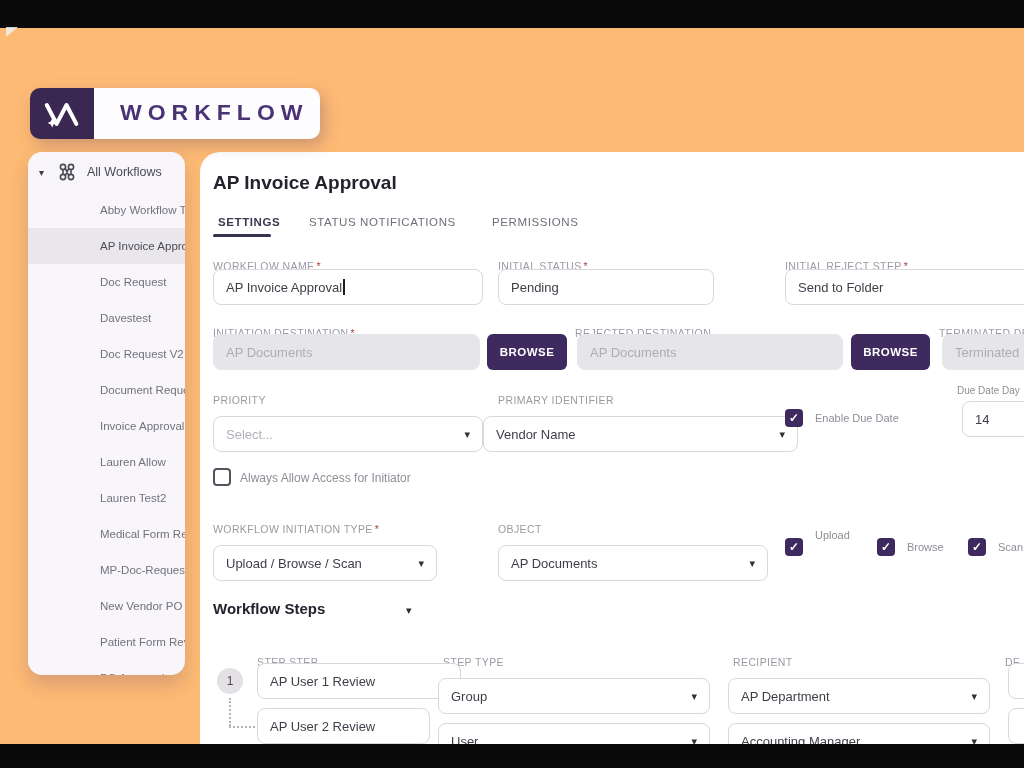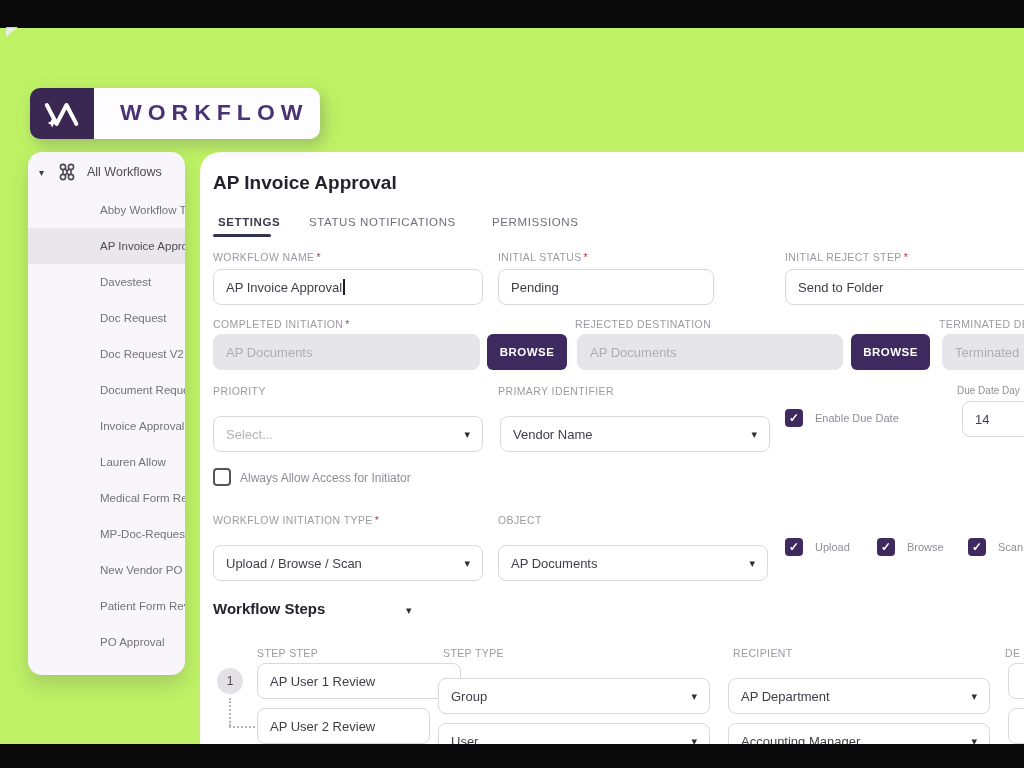--- a/index.html
+++ b/index.html
@@ -1,18 +1,18 @@
 <!DOCTYPE html>
 <html><head>
 <meta charset="utf-8">
 <style>
   * { margin:0; padding:0; box-sizing:border-box; }
   html,body { width:1024px; height:768px; overflow:hidden; }
   body { font-family:"Liberation Sans", sans-serif; background:#dcd5ea; position:relative; }
-  .page { position:absolute; inset:0; width:1024px; height:768px; overflow:hidden; background:#bef264;text-decoration:underline; }
+  .page { position:absolute; inset:0; width:1024px; height:768px; overflow:hidden; background:#fdba74;text-decoration:underline; }
 
   .bar { position:absolute; left:0; width:1024px; background:#0a0a0a; z-index:40; }
   .bar.top { top:0; height:28px; }
   .bar.bottom { top:744px; height:24px; }
   .wedge { position:absolute; left:6px; top:27px; width:0; height:0; z-index:41;
            border-left:12px solid #f1eff6; border-bottom:10px solid transparent; opacity:.85; }
 
   
   .logo { position:absolute; left:30px; top:88px; height:51px; display:flex; z-index:5;
           filter:drop-shadow(4px 6px 8px rgba(60,40,100,.25)); }
@@ -37,21 +37,21 @@
   
   .main { position:absolute; left:200px; top:152px; width:824px; height:616px;
           background:#ffffff; border-top-left-radius:20px; z-index:4; }
   .abs { position:absolute; }
   .title { left:13px; top:20px; font-size:19px; font-weight:bold; color:#23232e; }
 
   .tab { top:64px; font-size:11.5px; letter-spacing:.6px; color:#6f6e78; cursor:pointer; }
   .tab.active { color:#3a3950; font-weight:bold; }
   .tab-underline { left:13px; top:82px; width:58px; height:3px; background:#35344e; border-radius:2px; }
 
-  .label { font-size:10.5px; letter-spacing:.4px; color:#9b9aa3; white-space:nowrap; }
+  .label { font-size:10.5px; letter-spacing:.4px; color:#9b9aa3; white-space:nowrap;margin-top:9px; }
   .req { color:#a94438; margin-left:2px; }
   .small-label { font-size:11px; color:#8f8e97; white-space:nowrap; }
 
   .field { height:36px; background:#fff; border:1px solid #d9d8de; border-radius:8px;
            display:flex; align-items:center; padding:0 12px; font-size:13px; color:#3f3e48;
            white-space:nowrap; overflow:hidden; }
   .field.disabled { background:#e6e5e9; border-color:#e6e5e9; color:#aeadb5; }
   .field .ph { color:#b3b2ba; }
   .select { justify-content:space-between; cursor:pointer;margin-top:15px; }
   .chev { font-size:11px; color:#2e2d38; margin-left:8px; }
@@ -100,26 +100,27 @@
         <circle cx="8" cy="7" r="2.6"></circle>
           <circle cx="16" cy="7" r="2.6"></circle>
         <circle cx="8" cy="17" r="2.6"></circle>
           <circle cx="16" cy="17" r="2.6"></circle>
         <path d="M8 9.6 L8 14.4 M16 9.6 L16 14.4 M10.3 8.4 L13.8 15.6 M13.8 8.4 L10.3 15.6"></path>
       </svg>
       <span>All Workflows</span>
     </div>
     <div class="sb-item">Abby Workflow Test</div>
     <div class="sb-item selected">AP Invoice Approval</div>
+    <div class="sb-item">Doc Request</div>
     <div class="sb-item">Davestest</div>
-    <div class="sb-item">Doc Request</div>
     <div class="sb-item">Doc Request V2</div>
     <div class="sb-item">Document Request</div>
     <div class="sb-item">Invoice Approval</div>
     <div class="sb-item">Lauren Allow</div>
+    <div class="sb-item">Lauren Test2</div>
     <div class="sb-item">Medical Form Redaction</div>
     <div class="sb-item">MP-Doc-Request</div>
     <div class="sb-item">New Vendor PO Workflow</div>
     <div class="sb-item">Patient Form Review</div>
     <div class="sb-item">PO Approval</div>
   </div>
 
   <div class="main">
     <div class="abs title">AP Invoice Approval</div>
 
@@ -137,21 +138,21 @@
     <div class="abs label" style="left:298px; top:99px;text-align:right;"><span>INITIAL STATUS</span><span class="req">*</span></div>
     <div class="abs field" style="left:298px; top:117px; width:216px;">
         <span>Pending</span>
       </div>
 
     <div class="abs label" style="left:585px; top:99px;"><span>INITIAL REJECT STEP</span><span class="req">*</span></div>
     <div class="abs field" style="left:585px; top:117px; width:280px;">
         <span>Send to Folder</span>
       </div>
 
-    <div class="abs label" style="left:13px; top:166px;"><span>COMPLETED INITIATION</span><span class="req">*</span></div>
+    <div class="abs label" style="left:13px; top:166px;"><span>INITIATION DESTINATION</span><span class="req">*</span></div>
     <div class="abs field disabled" style="left:13px; top:182px; width:267px;">
         <span>AP Documents</span>
       </div>
     <button class="abs btn-browse" style="left:287px; top:182px; width:80px;">BROWSE</button>
 
     <div class="abs label" style="left:375px; top:166px;">REJECTED DESTINATION</div>
     <div class="abs field disabled" style="left:377px; top:182px; width:266px;">
         <span>AP Documents</span>
       </div>
     <button class="abs btn-browse" style="left:651px; top:182px; width:79px;">BROWSE</button>
@@ -161,54 +162,54 @@
         <span>Terminated I</span>
       </div>
 
     <div class="abs label" style="left:13px; top:233px;">PRIORITY</div>
     <div class="abs field select" style="left:13px; top:249px; width:270px;">
         <span class="ph">Select...</span>
         <span class="chev">▾</span>
       </div>
 
     <div class="abs label" style="left:298px; top:233px;text-align:center;">PRIMARY IDENTIFIER</div>
-    <div class="abs field select" style="left:300px; top:249px; width:270px;">
+    <div class="abs field select" style="left:283px; top:249px; width:315px;">
         <span>Vendor Name</span>
         <span class="chev">▾</span>
       </div>
 
     <div class="abs cb checked" style="left:585px; top:257px;">
         <span>✓</span>
       </div>
     <div class="abs small-label" style="left:615px; top:260px;">Enable Due Date</div>
 
     <div class="abs small-label" style="left:757px; top:233px; font-size:10px;text-align:center;">Due Date Day</div>
     <div class="abs field" style="left:762px; top:249px; width:90px;">
         <span>14</span>
       </div>
 
     <div class="abs cb unchecked" style="left:13px; top:316px;"></div>
     <div class="abs small-label" style="left:40px; top:319px; font-size:12px;">Always Allow Access for Initiator</div>
 
     <div class="abs label" style="left:13px; top:362px;"><span>WORKFLOW INITIATION TYPE</span><span class="req">*</span></div>
-    <div class="abs field select" style="left:13px; top:378px; width:270px;">
+    <div class="abs field select" style="left:13px; top:378px; width:224px;">
         <span>Upload / Browse / Scan</span>
         <span class="chev">▾</span>
       </div>
 
     <div class="abs label" style="left:298px; top:362px;">OBJECT</div>
     <div class="abs field select" style="left:298px; top:378px; width:270px;">
         <span>AP Documents</span>
         <span class="chev">▾</span>
       </div>
 
     <div class="abs cb checked" style="left:585px; top:386px;">
         <span>✓</span>
       </div>
-    <div class="abs small-label" style="left:615px; top:389px;">Upload</div>
+    <div class="abs small-label" style="left:615px; top:377px;">Upload</div>
     <div class="abs cb checked" style="left:677px; top:386px;">
         <span>✓</span>
       </div>
     <div class="abs small-label" style="left:707px; top:389px;">Browse</div>
     <div class="abs cb checked" style="left:768px; top:386px;">
         <span>✓</span>
       </div>
     <div class="abs small-label" style="left:798px; top:389px;">Scan</div>
 
     <div class="abs steps-heading" style="left:13px; top:448px;">Workflow Steps</div>

